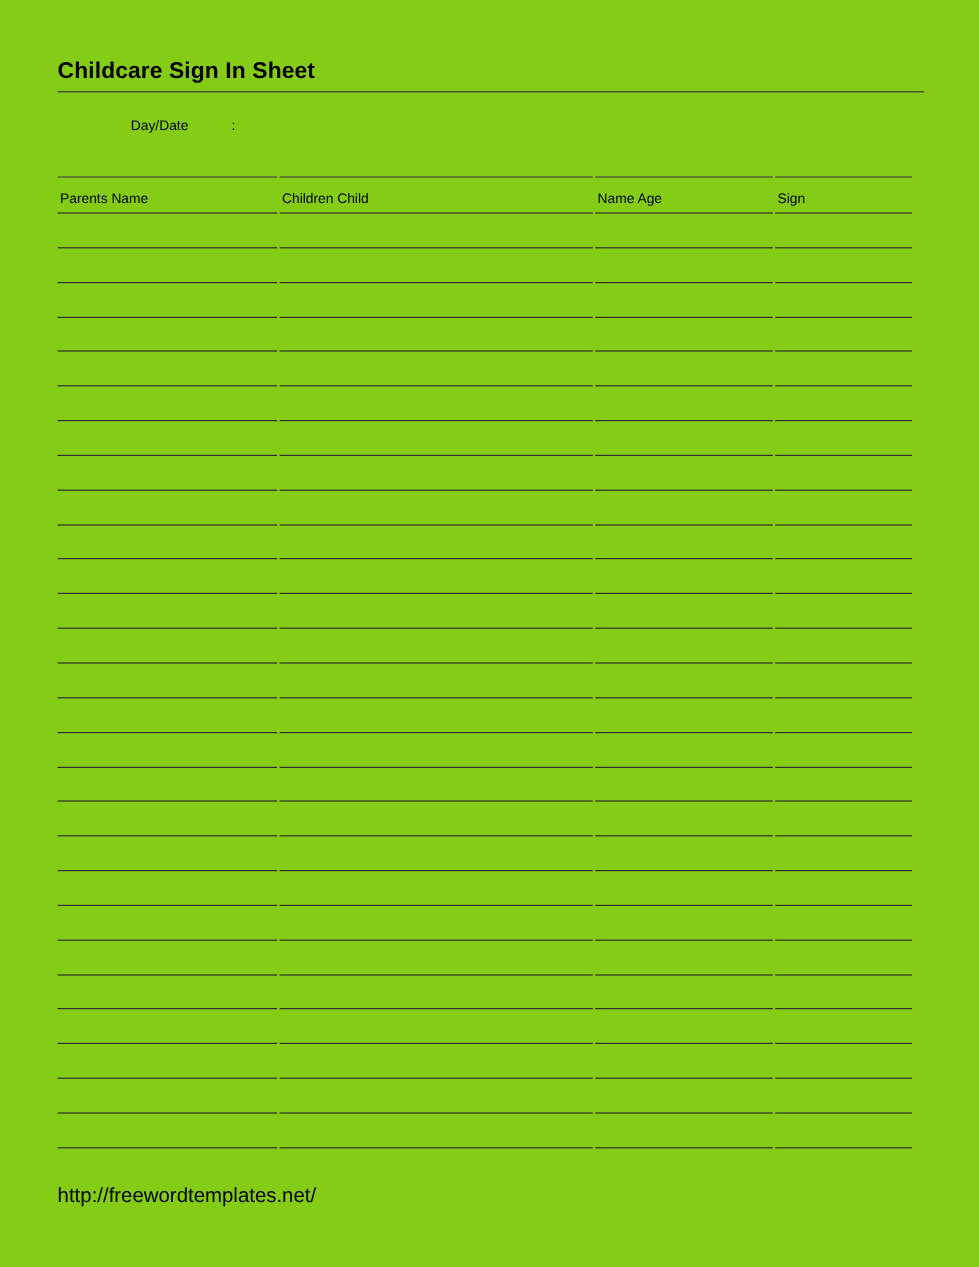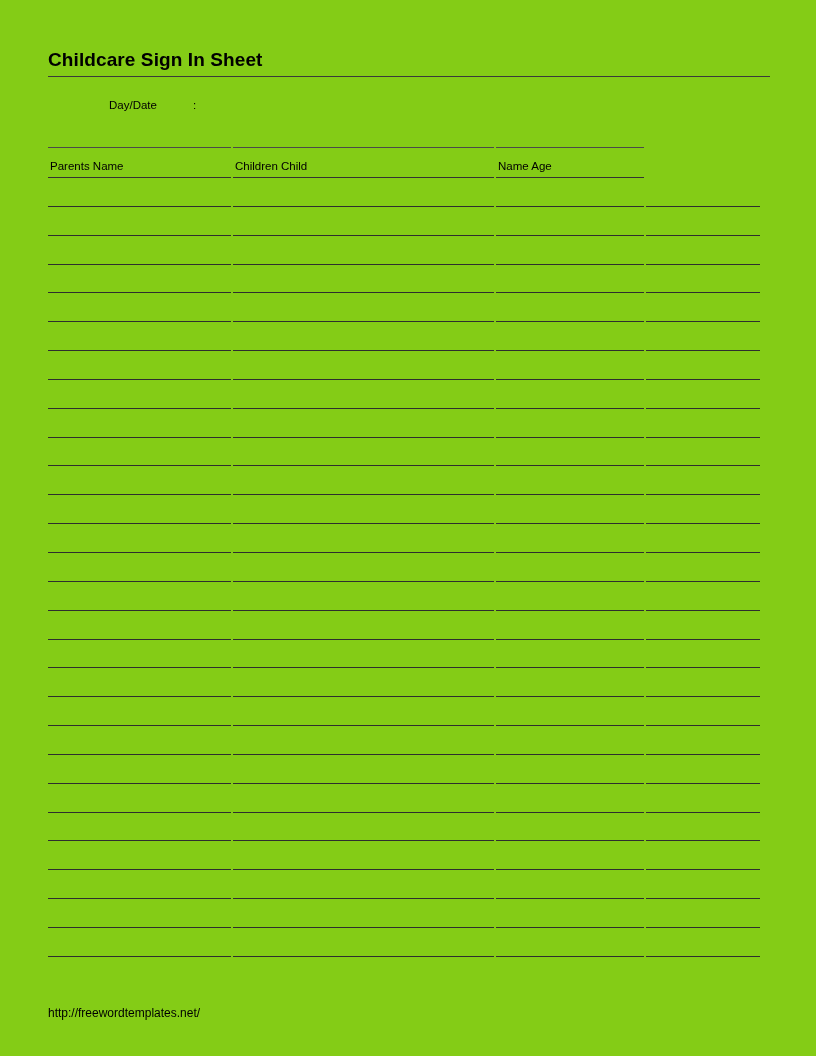--- a/index.html
+++ b/index.html
@@ -109,24 +109,23 @@
   
   .body-row .tcell {
     border-bottom: 1.5px solid #2e2e2e;
   }
 
   
   #footer-url {
     position: absolute;
     left: 48px;
     top: 989px;
-    font-size: 12px;
+    font-size: 17px;
     line-height: 16px;
     white-space: nowrap;
-    margin-top: 16px;
   }
 </style>
 </head>
 <body>
 
 <div id="page">
 
   <div id="title-block">
     <div id="doc-title">Childcare Sign In Sheet</div>
     <div id="title-rule"></div>
@@ -142,20 +141,23 @@
     <div class="trow header-row">
       <div class="tcell col-0">
         <span class="header-label">Parents Name</span>
       </div>
       <div class="tcell col-1">
         <span class="header-label">Children Child</span>
       </div>
       <div class="tcell col-2">
         <span class="header-label">Name Age</span>
       </div>
+      <div class="tcell col-3">
+        <span class="header-label">Sign</span>
+      </div>
     </div>
     <div id="table-body">
         <div class="trow body-row">
           <div class="tcell col-0"><span></span></div>
           <div class="tcell col-1"><span></span></div>
           <div class="tcell col-2"><span></span></div>
           <div class="tcell col-3"><span></span></div>
         </div>
         <div class="trow body-row">
           <div class="tcell col-0"><span></span></div>

